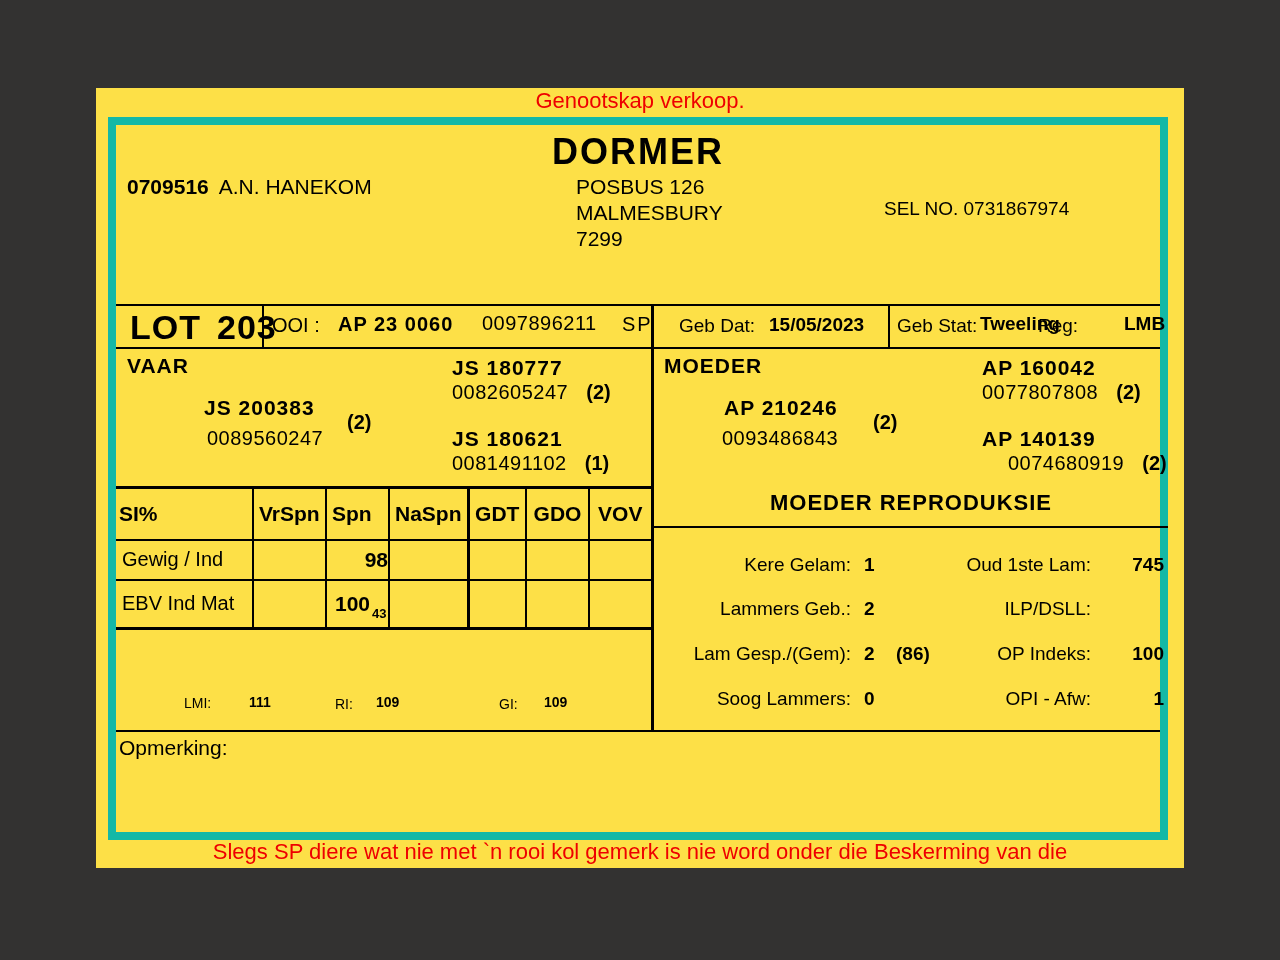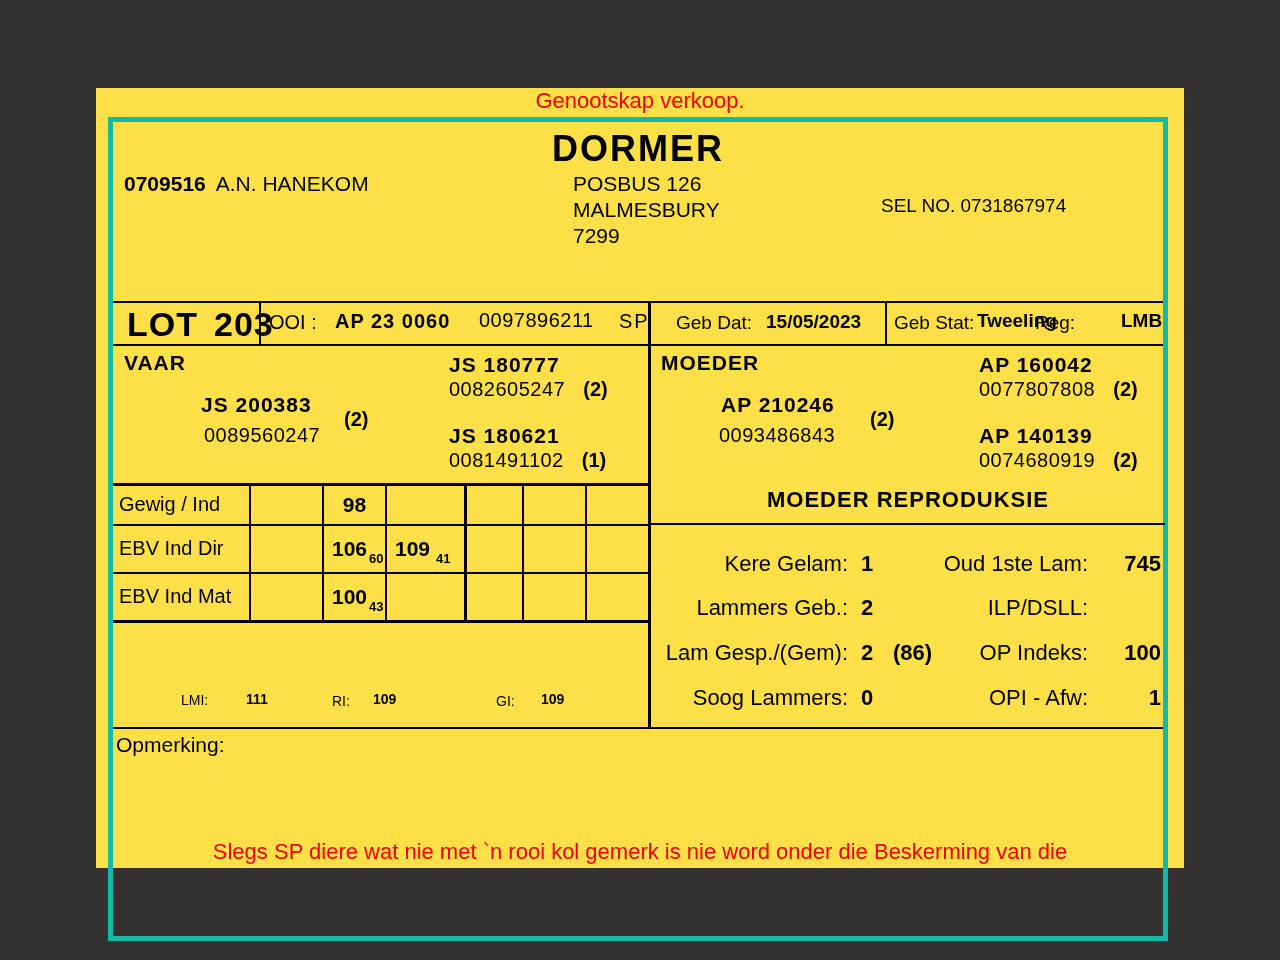--- a/index.html
+++ b/index.html
@@ -11,22 +11,22 @@
   }
   .abs { position:absolute; }
   .b { font-weight:bold; }
 
   .sheet { position:absolute; left:96px; top:88px; width:1088px; height:780px; background:#fde047; }
 
   .note { position:absolute; left:0; width:100%; text-align:center; color:#ee0000; }
   .note-top { top:0px; font-size:22px; }
   .note-bottom { top:751px; font-size:22px; }
 
-  .main-box { position:absolute; left:12px; top:29px; width:1060px; height:824px;
-              border:5px solid #14b8a6; box-sizing:border-box; }
+  .main-box { position:absolute; left:12px; top:29px; width:1060px; height:723px;
+              border:8px solid #14b8a6; box-sizing:border-box; }
   .inner { position:relative; width:100%; height:100%; font-size:20px; }
 
   .hline { position:absolute; left:0; width:100%; height:2px; background:#000; }
   .vline { position:absolute; background:#000; }
 
   .breed { position:absolute; top:6px; left:0; width:100%; text-align:center;
            font-size:36px; font-weight:bold; letter-spacing:2px; }
   .member { position:absolute; left:11px; top:50px; font-size:21px; }
   .member .name { margin-left:10px; font-weight:normal; }
   .address { position:absolute; left:460px; top:49px; font-size:21px; line-height:26px; }
@@ -43,26 +43,26 @@
 
   .si-table { position:absolute; left:0; top:361px; border-collapse:collapse;
               border-top:3px solid #000; border-right:3px solid #000; border-bottom:3px solid #000; }
   .si-table td, .si-table th { border:2px solid #000; padding:0; font-size:20px; vertical-align:middle; }
   .si-table th { font-size:21px; text-align:left; padding-left:5px; }
   .si-table th.cen, .si-table td.cen { text-align:center; padding-left:0; }
   .si-table td.lab { padding-left:6px; }
   .si-table td.first, .si-table th.first { border-left:none; }
   .si-table td.thickL, .si-table th.thickL { border-left:3px solid #000; }
   .si-table td.val { font-weight:bold; font-size:21px; padding-left:8px; }
-  .si-table td.val.cen { padding-left:0; }
+  .si-table td.val.cen { padding-left:0;text-align:right; }
   .sub { font-size:13px; font-weight:bold; position:relative; top:7px; margin-left:2px; }
 
   .repro-title { position:absolute; left:538px; top:365px; width:514px; text-align:center;
                  font-size:22px; font-weight:bold; letter-spacing:1px; }
-  .repro-row { position:absolute; left:538px; width:517px; height:26px; font-size:22px; }
+  .repro-row { position:absolute; left:538px; width:517px; height:26px; font-size:19px; }
   .repro-row .ll { position:absolute; left:0; width:197px; text-align:right; }
   .repro-row .lv { position:absolute; left:210px; font-weight:bold; }
   .repro-row .lx { position:absolute; left:242px; font-weight:bold; }
   .repro-row .rl { position:absolute; left:252px; width:185px; text-align:right; }
   .repro-row .rv { position:absolute; left:440px; width:70px; text-align:right; font-weight:bold; }
 
   .lmi-item { position:absolute; font-size:14px; }
   .remark { position:absolute; left:3px; top:611px; font-size:21px; }
 </style>
 </head>
@@ -120,47 +120,47 @@
       <span class="abs ped-id" style="left:336px; top:302px;">JS 180621</span>
       <span class="abs" style="left:336px; top:327px;"><span class="ped-tag">0081491102</span><span class="ped-note" style="margin-left:18px;">(1)</span></span>
 
       <span class="abs ped-id" style="left:548px; top:229px;">MOEDER</span>
       <span class="abs ped-id" style="left:608px; top:271px;">AP 210246</span>
       <span class="abs ped-tag" style="left:606px; top:302px;">0093486843</span>
       <span class="abs ped-note" style="left:757px; top:286px;">(2)</span>
       <span class="abs ped-id" style="left:866px; top:231px;">AP 160042</span>
       <span class="abs" style="left:866px; top:256px;"><span class="ped-tag">0077807808</span><span class="ped-note" style="margin-left:18px;">(2)</span></span>
       <span class="abs ped-id" style="left:866px; top:302px;">AP 140139</span>
-      <span class="abs" style="left:866px; top:327px;"><span class="ped-tag">0074680919</span><span class="ped-note" style="margin-left:18px;">(2)</span></span>
+      <span class="abs" style="left:892px; top:327px;"><span class="ped-tag">0074680919</span><span class="ped-note" style="margin-left:18px;">(2)</span></span>
 
       <table class="si-table">
         <colgroup>
           <col style="width:137px">
             <col style="width:73px">
             <col style="width:63px">
             <col style="width:79px">
           <col style="width:58px">
             <col style="width:63px">
             <col style="width:63px">
         </colgroup>
         <tbody>
+            <tr style="height:52px;">
+          <th class="first" style="padding-left:3px;">SI%</th>
+          <th>VrSpn</th>
+          <th>Spn</th>
+          <th>NaSpn</th>
+          <th class="thickL cen">GDT</th>
+          <th class="cen">GDO</th>
+          <th class="cen">VOV</th>
+        </tr>
         <tr style="height:40px;">
           <td class="first lab">Gewig / Ind</td>
           <td></td>
           <td class="val cen">98</td>
           <td></td>
-          <td class="thickL"></td>
-          <td></td>
-          <td></td>
-        </tr>
-        <tr style="height:48px;">
-          <td class="first lab">EBV Ind Dir</td>
-          <td></td>
-          <td class="val"><span>106</span><span class="sub">60</span></td>
-          <td class="val"><span>109</span><span class="sub" style="margin-left:6px;">41</span></td>
           <td class="thickL"></td>
           <td></td>
           <td></td>
         </tr>
         <tr style="height:49px;">
           <td class="first lab">EBV Ind Mat</td>
           <td></td>
           <td class="val"><span>100</span><span class="sub">43</span></td>
           <td></td>
           <td class="thickL"></td>

